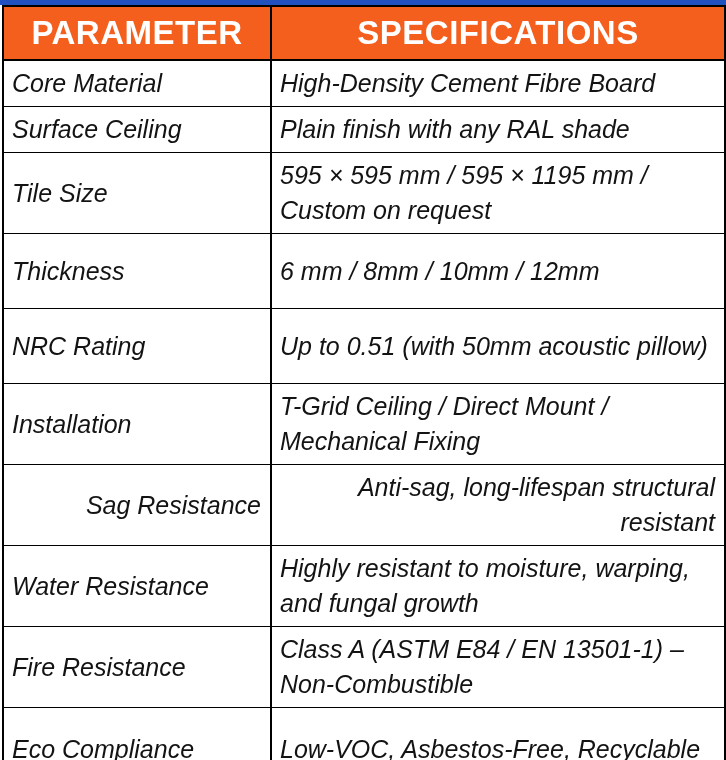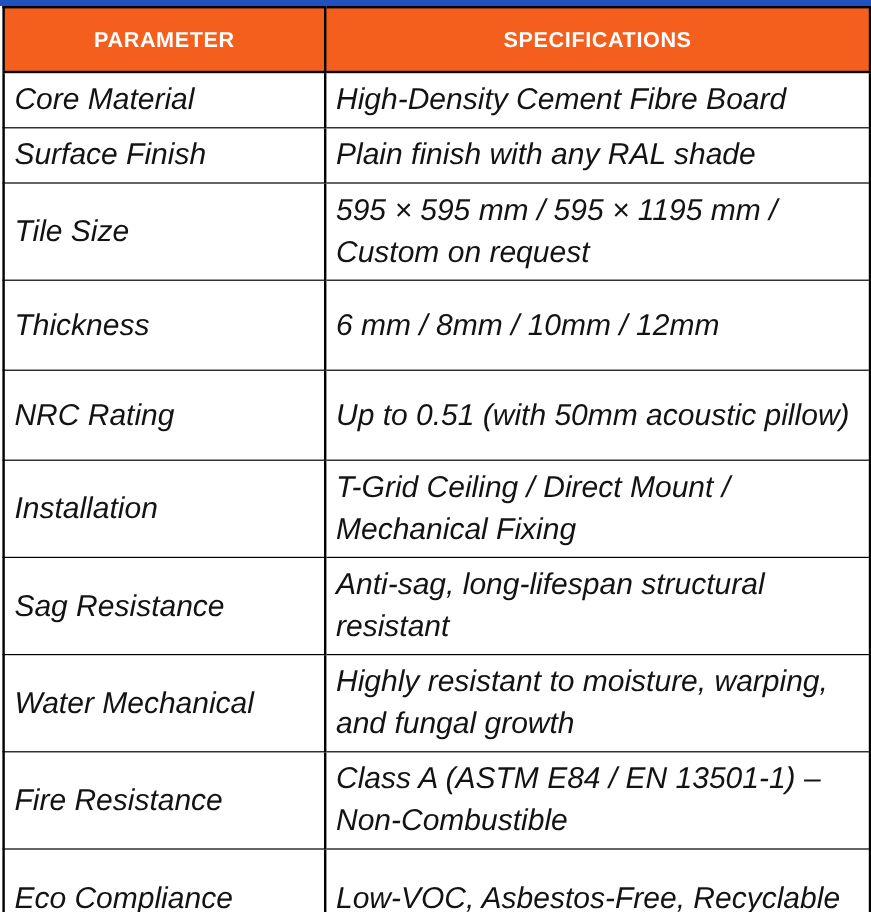--- a/index.html
+++ b/index.html
@@ -34,21 +34,21 @@
     border-top: 1.5px solid #000000;
     border-bottom: 1.5px solid #000000;
     box-sizing: border-box;
   }
   th:first-child, td:first-child {
     border-right: 2px solid #000000;
   }
   th {
     background: var(--accent, #F45F1D);
     color: #ffffff;
-    font-size: 18px;
+    font-size: 33px;
     font-weight: bold;
     text-align: center;
     height: 54px;
     letter-spacing: 0.5px;
     border-bottom: 2px solid #000000;
   }
   td {
     color: #131313;
     font-size: 25px;
     line-height: 1.4;
@@ -56,21 +56,21 @@
     padding: 5px 9px 5px 8px;
     font-style: italic;
   }
   
   tbody tr:nth-child(1)  { height: 45px; }
   tbody tr:nth-child(2)  { height: 45px; }
   tbody tr:nth-child(3)  { height: 78px; padding-left: 36px; }
   tbody tr:nth-child(4)  { height: 75px; }
   tbody tr:nth-child(5)  { height: 75px; }
   tbody tr:nth-child(6)  { height: 77px; }
-  tbody tr:nth-child(7)  { height: 73px; }
+  tbody tr:nth-child(7)  { height: 73px; text-align: right; }
   tbody tr:nth-child(8)  { height: 75px; }
   tbody tr:nth-child(9)  { height: 80px; }
   tbody tr:nth-child(10) { height: 85px; }
 </style>
 </head>
 <body>
 
 <div class="page">
   <div class="top-strip"></div>
   <table class="spec-table">
@@ -83,21 +83,21 @@
         <th>PARAMETER</th>
         <th>SPECIFICATIONS</th>
       </tr>
     </thead>
     <tbody id="rows">
         <tr>
           <td>Core Material</td>
           <td>High-Density Cement Fibre Board</td>
         </tr>
         <tr>
-          <td>Surface Finish</td>
+          <td>Surface Ceiling</td>
           <td>Plain finish with any RAL shade</td>
         </tr>
         <tr>
           <td>Tile Size</td>
           <td>595 × 595 mm / 595 × 1195 mm / Custom on request</td>
         </tr>
         <tr>
           <td>Thickness</td>
           <td>6 mm / 8mm / 10mm / 12mm</td>
         </tr>
@@ -107,21 +107,21 @@
         </tr>
         <tr>
           <td>Installation</td>
           <td>T-Grid Ceiling / Direct Mount / Mechanical Fixing</td>
         </tr>
         <tr>
           <td>Sag Resistance</td>
           <td>Anti-sag, long-lifespan structural resistant</td>
         </tr>
         <tr>
-          <td>Water Mechanical</td>
+          <td>Water Resistance</td>
           <td>Highly resistant to moisture, warping, and fungal growth</td>
         </tr>
         <tr>
           <td>Fire Resistance</td>
           <td>Class A (ASTM E84 / EN 13501-1) – Non-Combustible</td>
         </tr>
         <tr>
           <td>Eco Compliance</td>
           <td>Low-VOC, Asbestos-Free, Recyclable</td>
         </tr>

